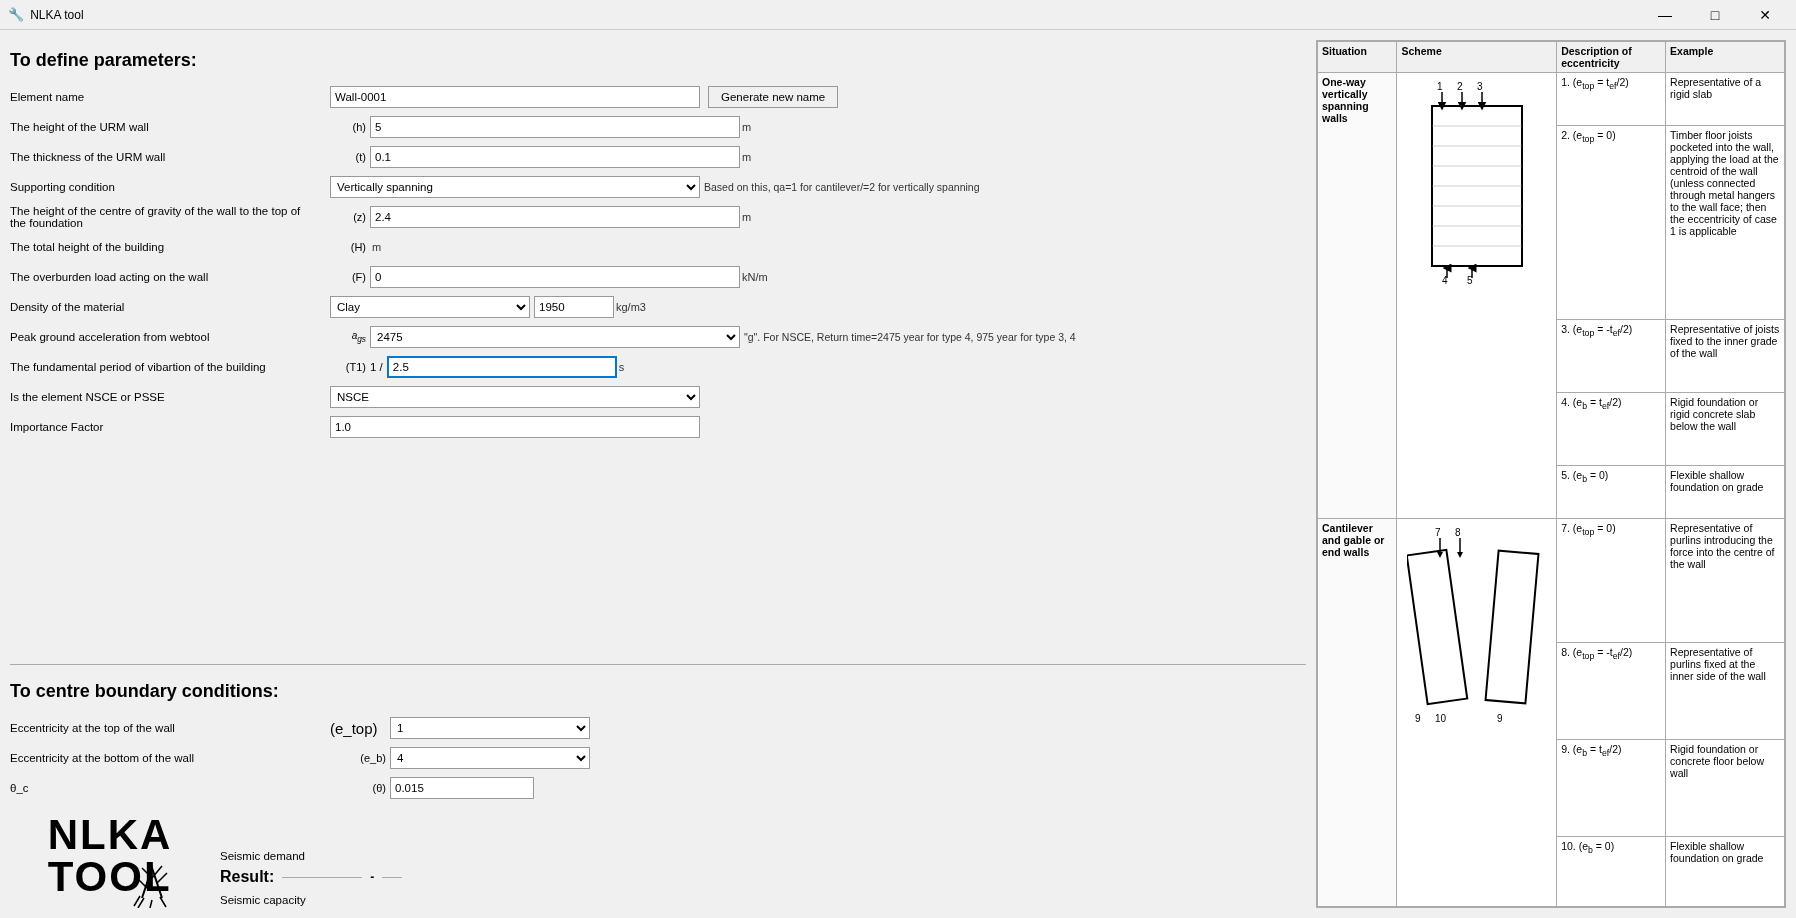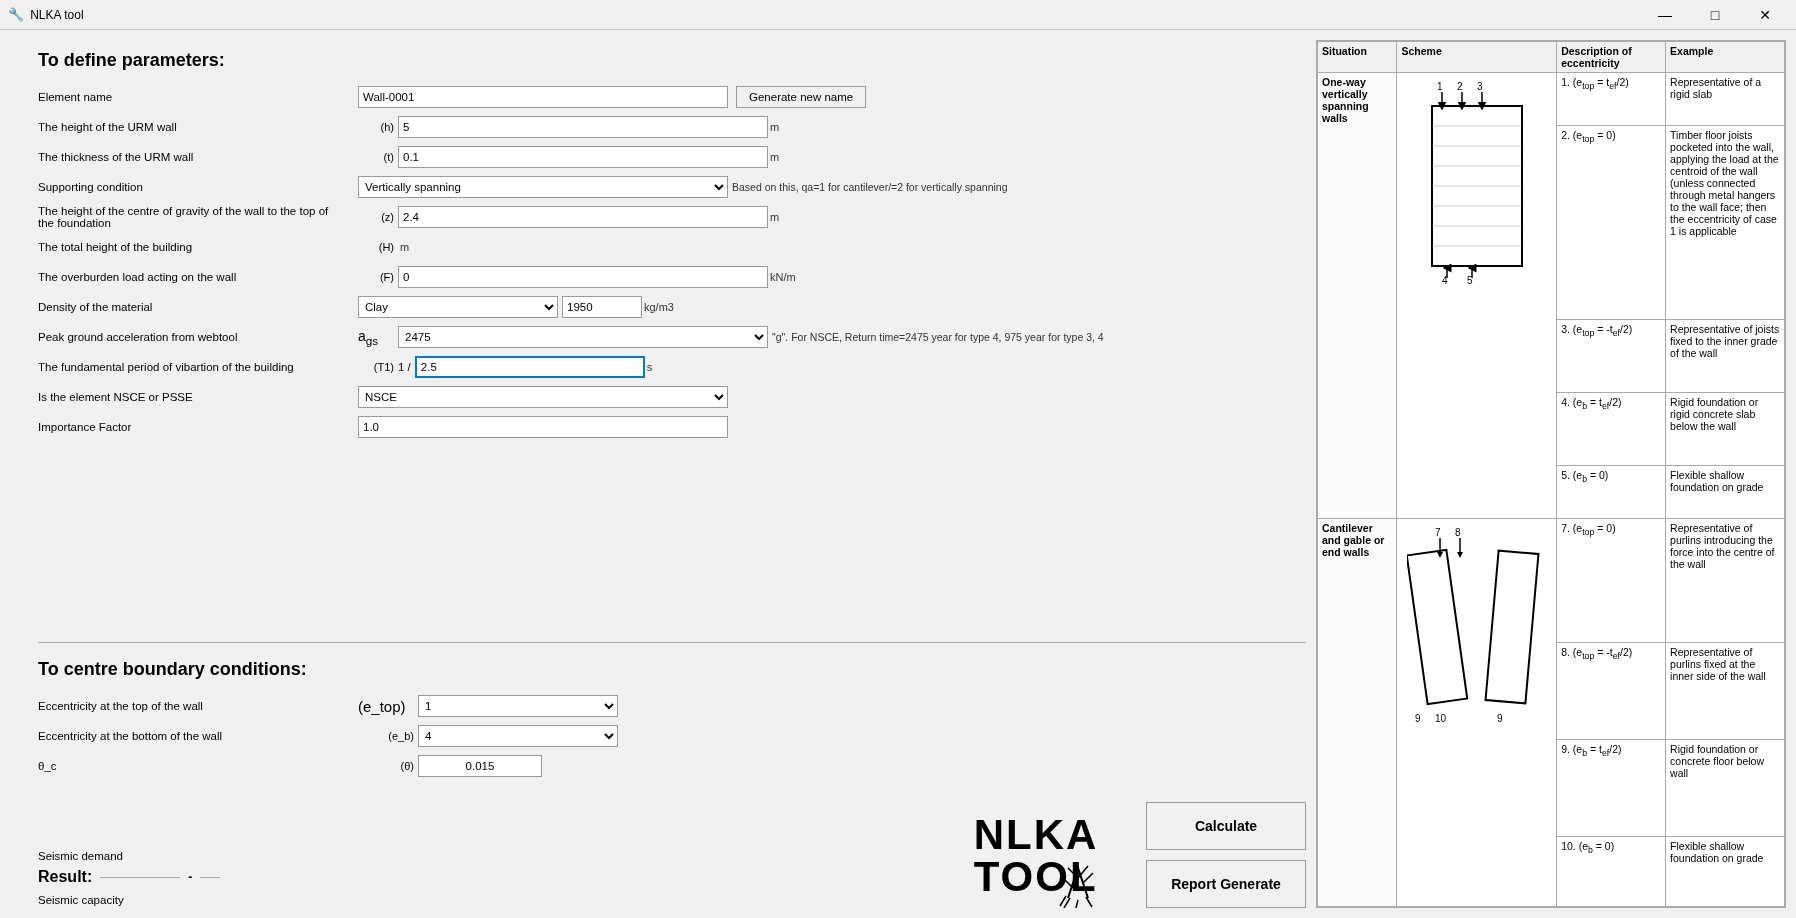--- a/index.html
+++ b/index.html
@@ -41,21 +41,20 @@
       display: flex;
       align-items: center;
       justify-content: center;
     }
 
     .main-layout {
       display: flex;
       height: calc(918px - 30px);
       padding: 10px;
       gap: 10px;
-      margin-left: 28px;
     }
 
     .left-panel {
       flex: 1;
       display: flex;
       flex-direction: column;
       gap: 0;
     }
 
     .section-title {
@@ -327,21 +326,21 @@
           <option>Clay</option>
           <option>Concrete</option>
           <option>Brick</option>
         </select>
         <input type="text" style="width: 80px; margin-left: 4px;" value="1950">
         <span class="form-unit-label">kg/m3</span>
       </div>
 
       <div class="form-row">
         <div class="form-label">Peak ground acceleration from webtool</div>
-        <span style="width:40px;font-size:14px;text-align:right;padding-right:20px;">a<sub>gs</sub></span>
+        <span style="width:40px;font-size:10px;text-align:right;padding-right:4px;font-style:italic;">a<sub>gs</sub></span>
         <select style="width:370px;">
           <option>2475</option>
           <option>975</option>
           <option>475</option>
         </select>
         <span class="form-note">"g". For NSCE, Return time=2475 year for type 4, 975 year for type 3, 4</span>
       </div>
 
       <div class="form-row">
         <div class="form-label">The fundamental period of vibartion of the building</div>
@@ -387,60 +386,56 @@
           <option>1</option>
           <option>2</option>
           <option>3</option>
           <option selected="">4</option>
         </select>
       </div>
 
       <div class="form-row">
         <div class="form-label">θ_c</div>
         <span style="width:60px;font-size:11px;text-align:right;padding-right:4px;">(θ)</span>
-        <input type="text" style="width: 124px; text-align: center;" value="0.015">
+        <input type="text" style="width: 144px;" value="0.015">
       </div>
     </div>
 
     <div class="bottom-row" style="margin-top:8px;align-items:flex-end;">
+
+      <div style="flex:0 0 200px;display:flex;justify-content:center;align-items:center;padding-bottom:10px;">
+        <div style="position:relative;">
+          <div class="nlka-logo">
+            <span style="display:block;font-size:42px;font-weight:900;letter-spacing:2px;">NLKA</span>
+            <span style="display:block;font-size:42px;font-weight:900;letter-spacing:2px;">TOOL</span>
+          </div>
+
+          <svg width="60" height="50" viewBox="0 0 60 50" style="position:absolute;bottom:-10px;right:-10px;">
+            <path d="M20,40 L30,10 L40,40" fill="none" stroke="#000" stroke-width="2"></path>
+            <path d="M25,30 L15,20 M35,25 L45,15 M30,20 L20,10 M30,20 L40,8" fill="none" stroke="#000" stroke-width="1.5"></path>
+            <path d="M18,38 L12,48 M22,40 L16,50 M30,42 L28,50 M38,39 L44,49" fill="none" stroke="#000" stroke-width="1.5"></path>
+          </svg>
+        </div>
+      </div>
 
       <div style="flex:1;">
         <div class="seismic-label">Seismic demand</div>
 
         <div class="result-section">
           <div class="result-title">
             <span>Result:</span>
             <span class="result-line"></span>
             <span style="font-size:12px;">-</span>
             <span class="result-line" style="width:20px;"></span>
           </div>
         </div>
 
         <div class="seismic-label" style="margin-top:8px;">Seismic capacity</div>
       </div>
 
-      <div style="flex:0 0 200px;display:flex;justify-content:center;align-items:center;padding-bottom:10px;">
-        <div style="position:relative;">
-          <div class="nlka-logo">
-            <span style="display:block;font-size:42px;font-weight:900;letter-spacing:2px;">NLKA</span>
-            <span style="display:block;font-size:42px;font-weight:900;letter-spacing:2px;">TOOL</span>
-          </div>
-
-          <svg width="60" height="50" viewBox="0 0 60 50" style="position:absolute;bottom:-10px;right:-10px;">
-            <path d="M20,40 L30,10 L40,40" fill="none" stroke="#000" stroke-width="2"></path>
-            <path d="M25,30 L15,20 M35,25 L45,15 M30,20 L20,10 M30,20 L40,8" fill="none" stroke="#000" stroke-width="1.5"></path>
-            <path d="M18,38 L12,48 M22,40 L16,50 M30,42 L28,50 M38,39 L44,49" fill="none" stroke="#000" stroke-width="1.5"></path>
-          </svg>
-        </div>
-      </div>
-
-      <div class="action-btns">
-        <button class="action-btn">Calculate</button>
-        <button class="action-btn">Report Generate</button>
-      </div>
     </div>
 
   </div>
 
   <div class="right-panel">
     <table class="ref-table">
       <thead>
         <tr>
           <th>Situation</th>
           <th>Scheme</th>

